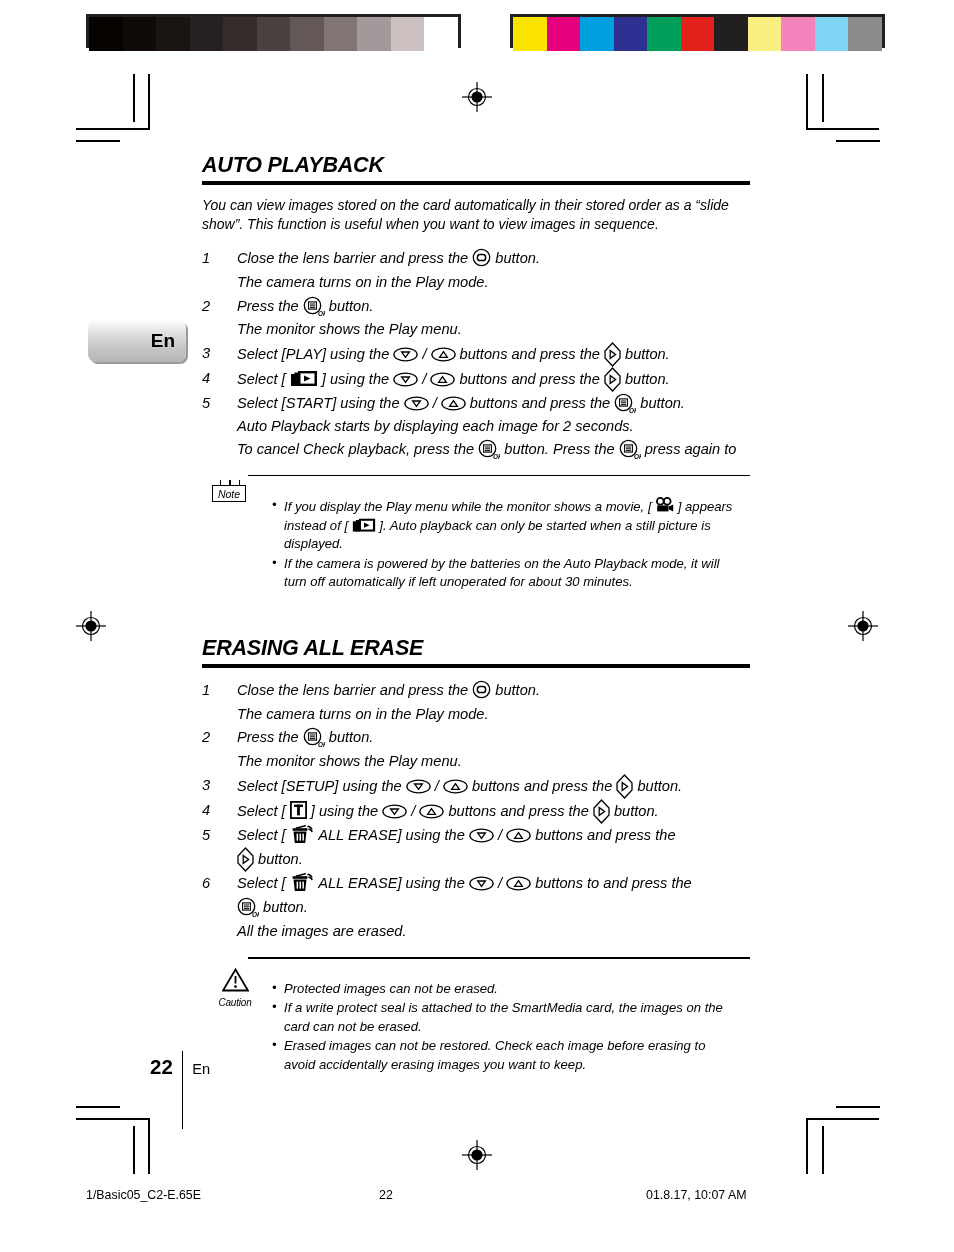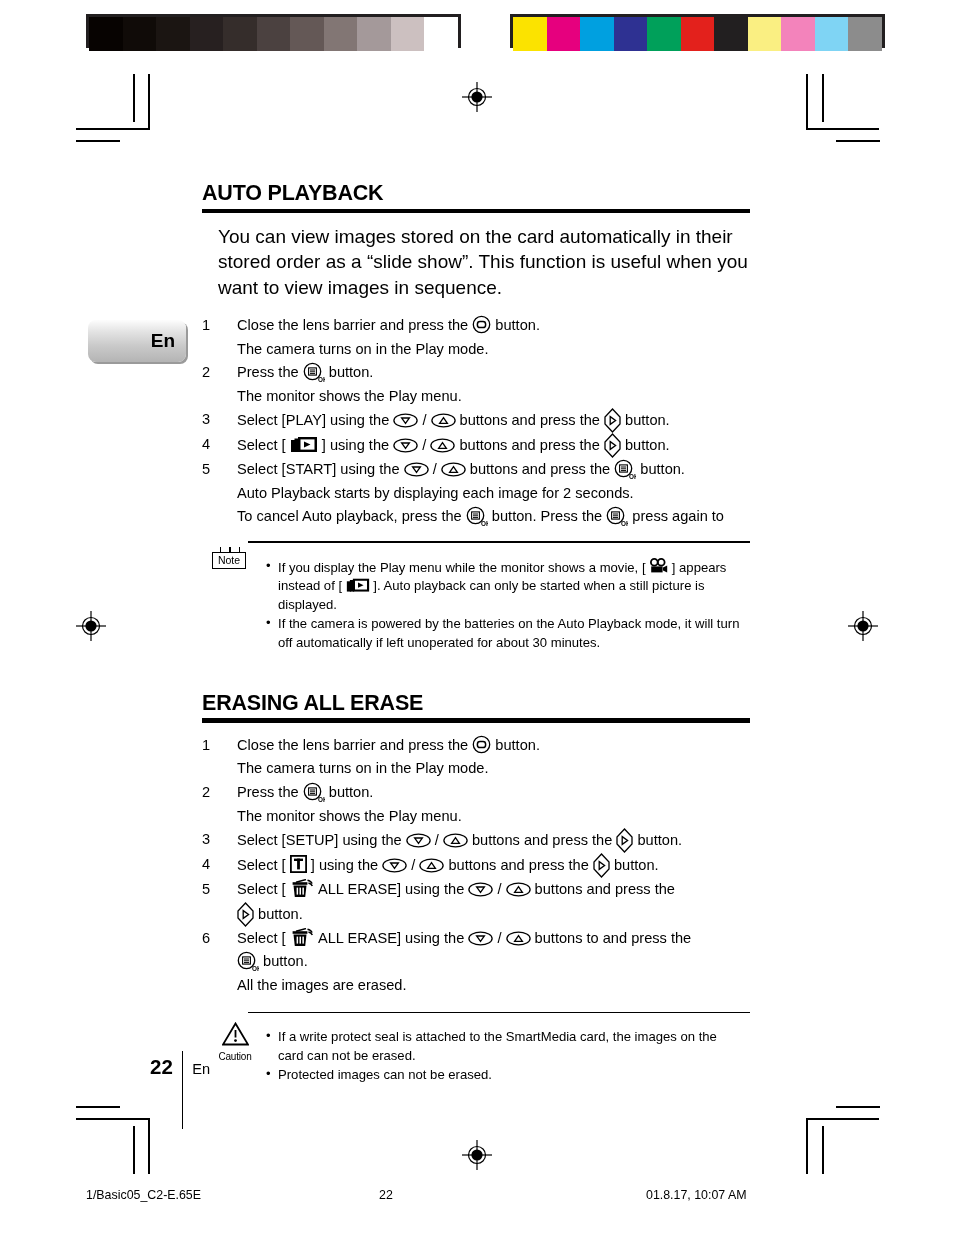--- a/index.html
+++ b/index.html
@@ -22,29 +22,29 @@
   
   .cmark { position: absolute; background: #000; }
   .vline { width: 1.6px; }
   .hline { height: 1.6px; }
 
   .regmark { position: absolute; width: 30px; height: 30px; }
 
   
   #page { position: absolute; left: 0; top: 0; width: 954px; height: 1252px; }
 
-  #content { position: absolute; left: 202px; top: 182px; width: 548px; }
+  #content { position: absolute; left: 202px; top: 154px; width: 548px; font-style: italic; }
 
   h1.section-title {
     font-size: 21.5px; font-weight: bold; letter-spacing: -0.2px;
     margin: 0 0 4px 0; line-height: 1.05;
   }
   .rule { height: 4.5px; background: #000; margin-bottom: 11px; }
 
-  p.intro { font-size: 19px; line-height: 1.33; margin: 0 0 14px 16px; }
+  p.intro { font-size: 14px; line-height: 1.33; margin: 0 0 14px 0; }
 
   ol.steps { list-style: none; margin: 0; padding: 0; }
   ol.steps > li { position: relative; padding-left: 35px; font-size: 14.6px; line-height: 1.62; }
   ol.steps > li .num { position: absolute; left: 0px; top: 0; font-size: 14.6px; }
   .sub { font-size: 14.6px; line-height: 1.62; padding-left: 35px; }
 
   .tight { line-height: 1.55; }
 
   
   .g { display: inline-block; vertical-align: -4px; position: relative; }
@@ -66,21 +66,21 @@
   
   .ico-setup { width: 17px; height: 18px; vertical-align: -3px; }
 
   .g svg { display: block; }
 
   
   .callout { margin-top: 14px; position: relative; }
   .callout .topline { height: 1.4px; background: #000; margin-left: 46px; }
   .callout .inner { display: flex; padding-top: 7px; }
   .callout .badge { width: 46px; flex: 0 0 46px; padding-top: 2px; margin-left: 10px; }
-  .callout ul { list-style: none; margin: 8px; padding: 0; flex: 1; }
+  .callout ul { list-style: none; margin: 14px; padding: 0; flex: 1; }
   .callout ul li { font-size: 13.1px; line-height: 1.42; position: relative; padding-left: 12px; margin-bottom: 1px; }
   .callout ul li:before { content: "•"; position: absolute; left: 0; top: -1px; }
 
   
   .note-badge { width: 34px; }
   .note-badge .pad {
     border: 1.5px solid #000; width: 34px; height: 17px;
     display: flex; align-items: center; justify-content: center;
     font-size: 10.5px; background: #fff; position: relative;
   }
@@ -325,21 +325,21 @@
               <text x="15" y="20" font-size="6.4" font-family="Liberation Sans, sans-serif" font-weight="bold">OK</text>
             </svg>
         </span>
         <span>button.</span>
       </li>
 
     </ol>
 
     <div class="sub tight">Auto Playback starts by displaying each image for 2 seconds.</div>
     <div class="sub tight">
-      <span>To cancel Auto playback, press the</span>
+      <span>To cancel Check playback, press the</span>
       <span class="g ico-menuok">
         <svg viewBox="0 0 22 21">
             <circle cx="9.5" cy="9.5" r="8.2" fill="none" stroke="#000" stroke-width="1.3"></circle>
             <rect x="5.6" y="5.9" width="7.8" height="7.2" fill="none" stroke="#000" stroke-width="1.1"></rect>
             <line x1="7" y1="8" x2="12" y2="8" stroke="#000" stroke-width="1"></line>
             <line x1="7" y1="9.8" x2="12" y2="9.8" stroke="#000" stroke-width="1"></line>
             <line x1="7" y1="11.6" x2="12" y2="11.6" stroke="#000" stroke-width="1"></line>
             <text x="15" y="20" font-size="6.4" font-family="Liberation Sans, sans-serif" font-weight="bold">OK</text>
           </svg>
       </span>
@@ -587,22 +587,23 @@
       <div class="inner">
         <div class="badge caution-badge">
           <svg width="27" height="24" viewBox="0 0 27 24">
             <polygon points="13.5,1.5 26,22.5 1,22.5" fill="none" stroke="#000" stroke-width="1.8"></polygon>
             <rect x="12.6" y="8" width="1.8" height="7.5" fill="#000"></rect>
             <circle cx="13.5" cy="18.6" r="1.4" fill="#000"></circle>
           </svg>
           <div class="lbl">Caution</div>
         </div>
         <ul>
+          <li>Protected images can not be erased.</li>
           <li>If a write protect seal is attached to the SmartMedia card, the images on the card can not be erased.</li>
-          <li>Protected images can not be erased.</li>
+          <li>Erased images can not be restored. Check each image before erasing to avoid accidentally erasing images you want to keep.</li>
         </ul>
       </div>
     </div>
 
   </div>
 
   <div id="pagenum">
     <span class="pn">22</span>
     <span class="divider"></span>
     <span class="lang">En</span>

